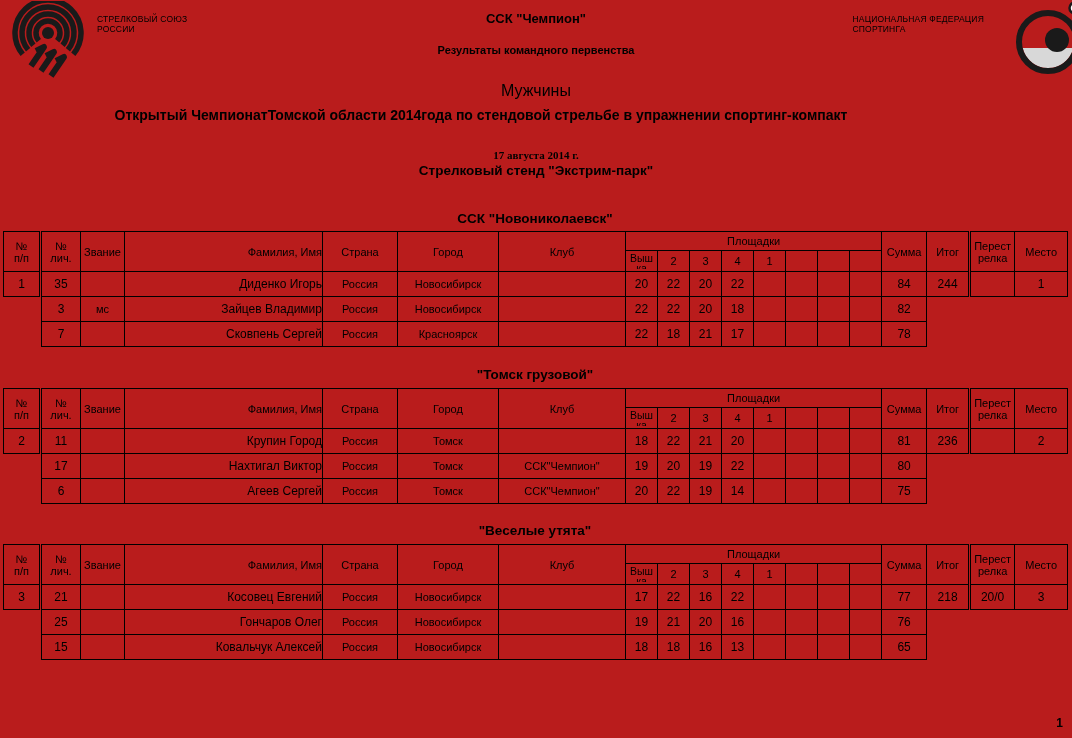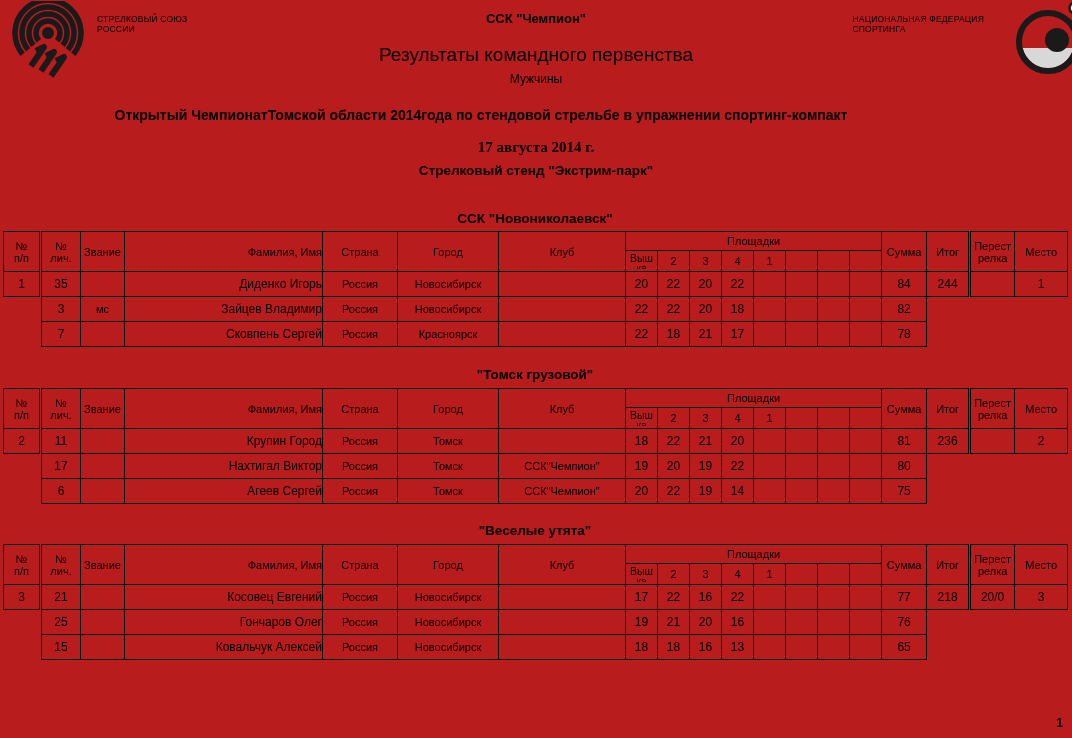--- a/index.html
+++ b/index.html
@@ -1,24 +1,24 @@
 <!DOCTYPE html>
 <html><head>
 <meta charset="utf-8">
 <style>
   html,body{margin:0;padding:0}
   body{background:#fff;color:#000;font-family:"Liberation Sans",sans-serif}
   #page{position:relative;width:1072px;height:738px;background:#b91c1c;overflow:hidden}
 
   .cline{position:absolute;left:0;width:1072px;text-align:center;white-space:nowrap}
   #club-line{top:11px;font-size:13px;font-weight:bold}
-  #title-line{top:44px;font-size:19px;font-weight:normal}
-  #category-line{top:72px;font-size:12px}
+  #title-line{top:44px;font-size:11px;font-weight:bold}
+  #category-line{top:82px;font-size:16px}
   #event-line{top:107px;font-size:14px;font-weight:bold;transform:translateX(-55px)}
-  #date-line{top:139px;font-size:15px;font-weight:bold;font-family:"Liberation Serif",serif}
+  #date-line{top:149px;font-size:11px;font-weight:bold;font-family:"Liberation Serif",serif}
   #venue-line{top:163px;font-size:13.5px;font-weight:bold}
 
   .org{position:absolute;font-size:8.5px;line-height:10px;letter-spacing:.2px}
   #left-org{left:97px;top:14px}
   #right-org{right:88px;top:14px;text-align:left}
   #left-logo{position:absolute;left:10px;top:1px}
   #right-logo{position:absolute;left:1005px;top:2px}
 
   .team-title{position:absolute;left:3px;width:1064px;text-align:center;font-size:13.5px;font-weight:bold}
   #team1-title{top:211px}

